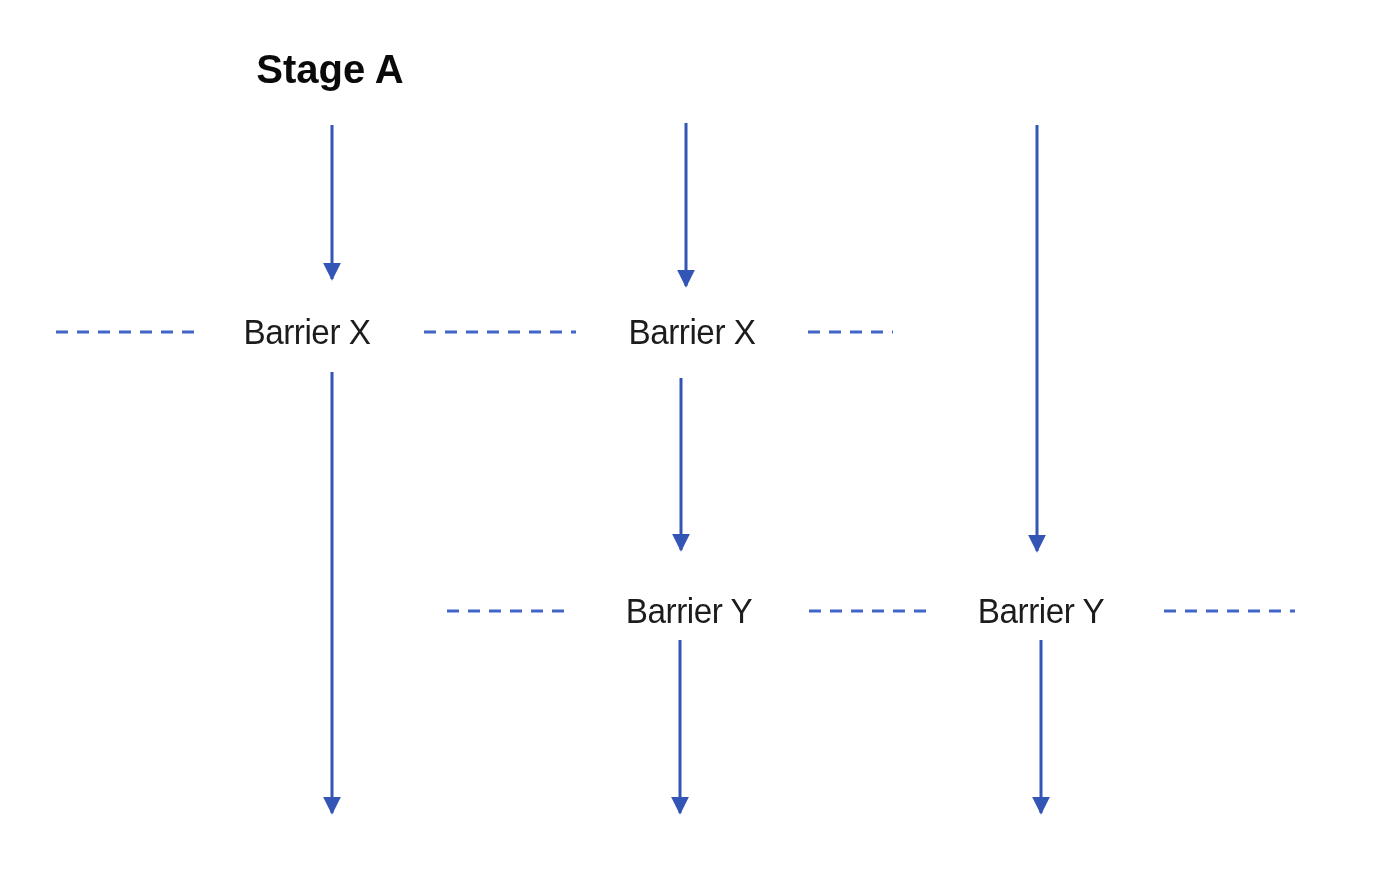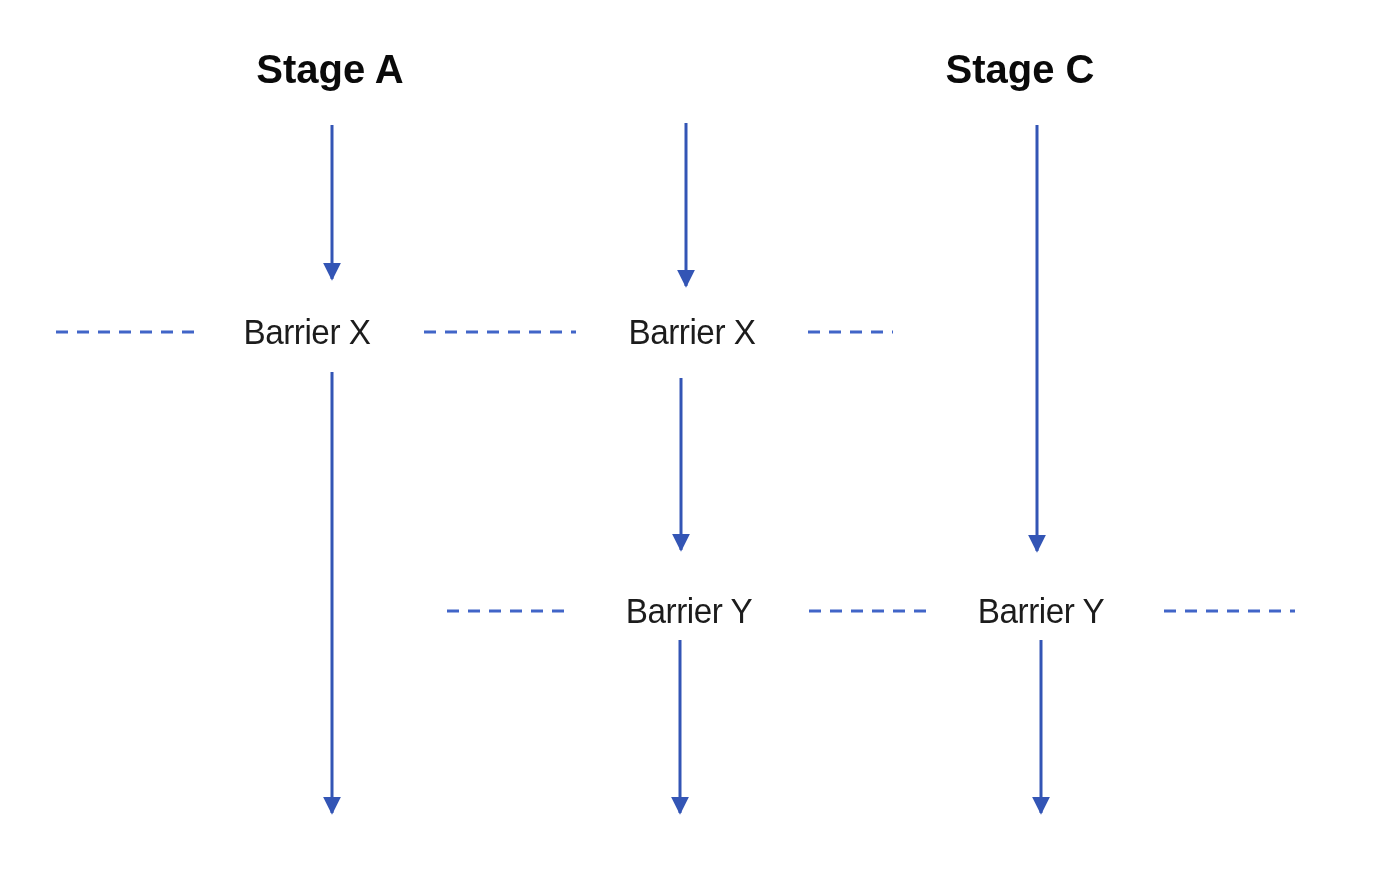--- a/index.html
+++ b/index.html
@@ -63,21 +63,20 @@
     <line class="dash-line" x1="56" y1="332" x2="196" y2="332"></line>
     <line class="dash-line" x1="424" y1="332" x2="576" y2="332"></line>
     <line class="dash-line" x1="808" y1="332" x2="893" y2="332"></line>
 
     <line class="dash-line" x1="447" y1="611" x2="571" y2="611"></line>
     <line class="dash-line" x1="809" y1="611" x2="926" y2="611"></line>
     <line class="dash-line" x1="1164" y1="611" x2="1295" y2="611"></line>
   </svg>
 
   <div class="stage-label" style="left:330px;top:47px;">Stage A</div>
-  <div class="stage-label" style="left:1020px;top:47px;">Stage C</div>
 
   <div class="barrier-label" style="left:307px;top:310px;">Barrier X</div>
   <div class="barrier-label" style="left:692px;top:310px;">Barrier X</div>
 
   <div class="barrier-label" style="left:689px;top:589px;">Barrier Y</div>
   <div class="barrier-label" style="left:1041px;top:589px;">Barrier Y</div>
 
 </div>
 
 </body></html>

